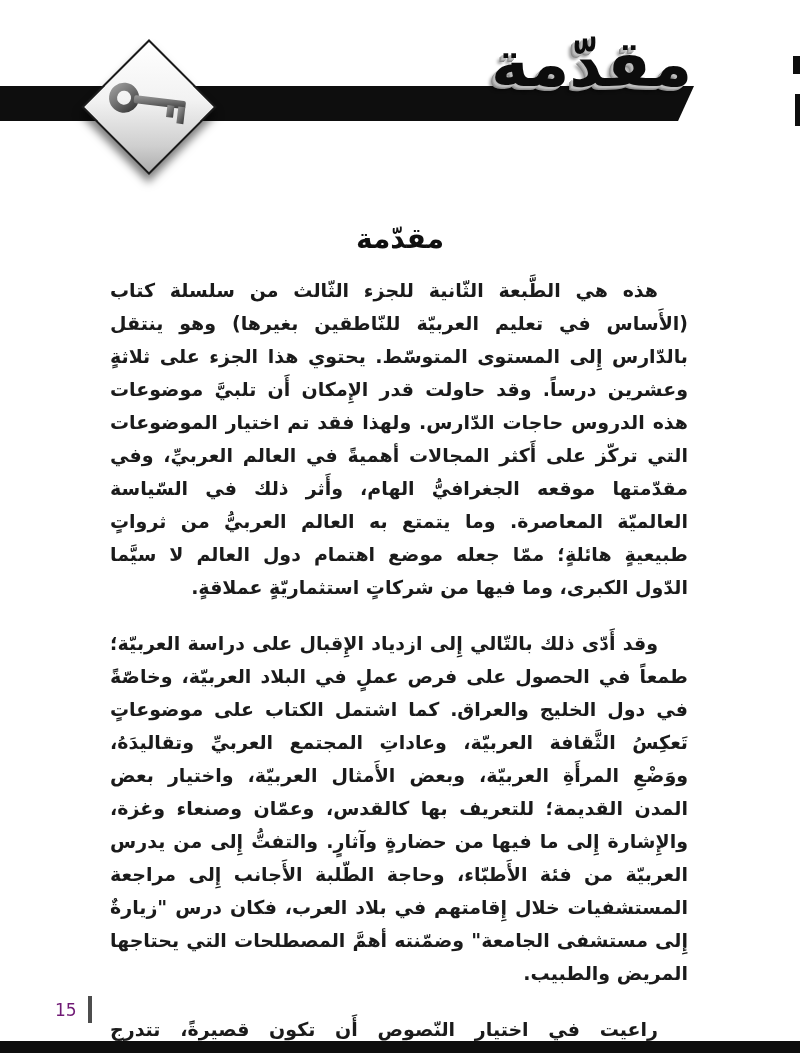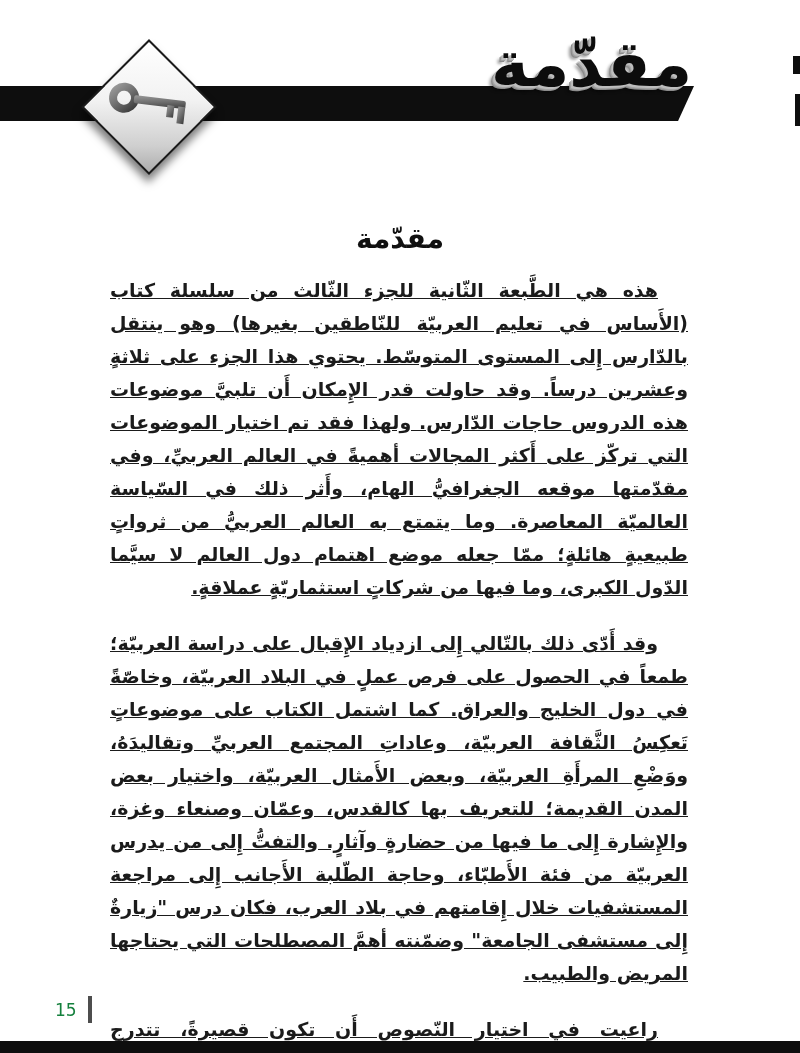--- a/index.html
+++ b/index.html
@@ -48,29 +48,29 @@
     position:absolute; top:222px; left:0; width:100%;
     text-align:center; direction:rtl;
     font-size:28px; font-weight:bold; color:#101010;
   }
   .body-text {
     position:absolute; top:274px; right:112px; width:578px;
     direction:rtl; text-align:justify;
     font-size:19px; font-weight:bold; color:#1b1b1b;
     line-height:33px;
   }
-  .body-text p { text-indent:30px; margin-bottom:23px;text-decoration:underline; }
+  .body-text p { text-indent:30px; margin-bottom:23px; }
   .body-text p:last-child { margin-bottom:0; }
 
   
   .page-footer {
     position:absolute; left:55px; bottom:30px;
     display:flex; align-items:center; gap:11px;
   }
-  .page-number { font-size:17px; color:#15803d; }
+  .page-number { font-size:17px; color:#701a75; }
   .footer-divider { width:4px; height:27px; background:#4d4d4d; }
   .bottom-band {
     position:absolute; bottom:0; left:0; width:100%; height:12px; background:#0e0e0e;
   }
 </style>
 </head>
 <body>
 
 <div class="page">
 

